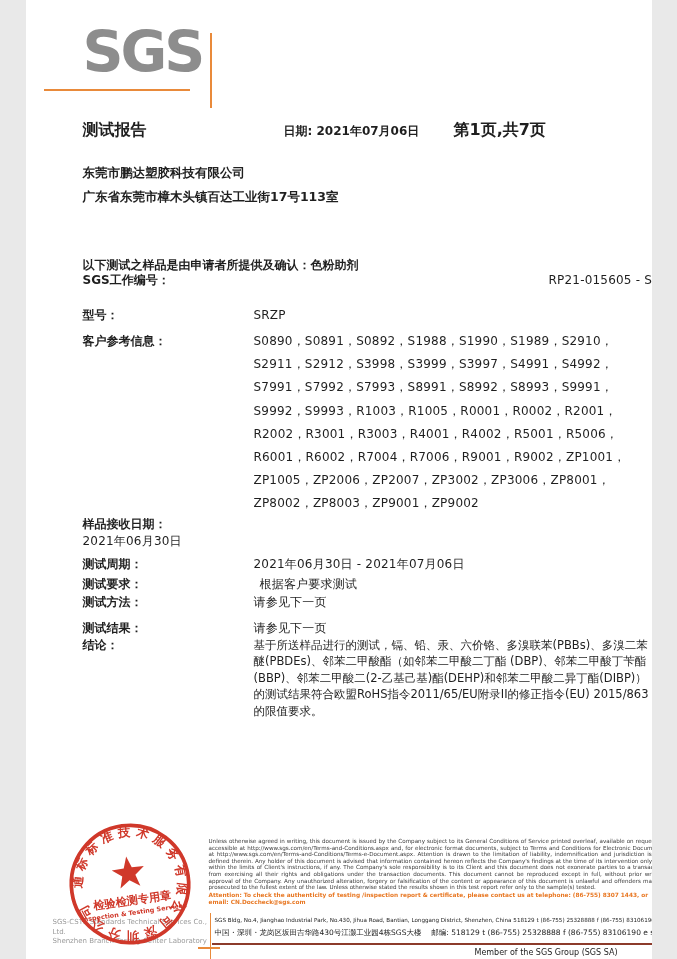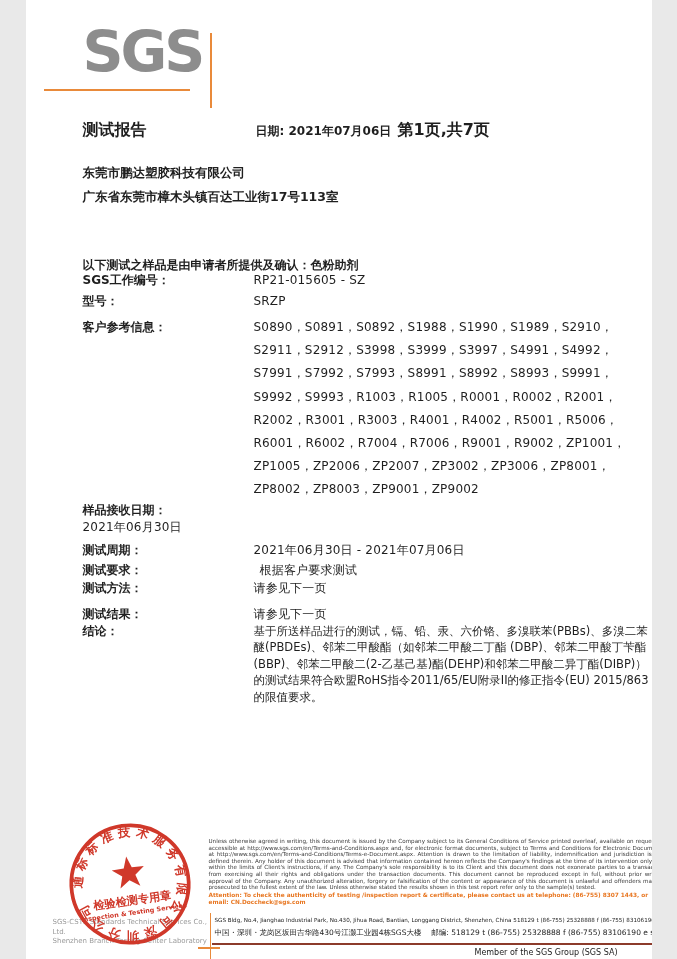--- a/index.html
+++ b/index.html
@@ -5,35 +5,35 @@
   html,body{margin:0;padding:0;background:#e9e9e9;}
   .page{
     position:relative;width:626px;height:959px;background:#ffffff;margin:0 auto;
     font-family:"DejaVu Sans","Liberation Sans",sans-serif;color:#1f1f1f;overflow:hidden;
   }
   
   .logo-text{position:absolute;left:57px;top:24px;font-size:57px;font-weight:700;color:#8d8d8d;letter-spacing:-3px;line-height:1;}
   .logo-hline{position:absolute;left:18px;top:89px;width:146px;height:2px;background:#e98a3a;}
   .logo-vline{position:absolute;left:184px;top:33px;width:2px;height:75px;background:#e98a3a;}
   
-  .title-row{position:absolute;left:57px;top:120px;width:575px;display:flex;align-items:baseline;}
+  .title-row{position:absolute;left:57px;top:120px;width:575px;display:flex;align-items:baseline;gap:28px;}
   .doc-title{font-size:16px;font-weight:700;width:173px;}
   .report-no{font-size:12px;font-weight:700;width:189px;}
   .report-date{font-size:12px;font-weight:700;width:142px;}
   .page-info{font-size:16px;font-weight:700;}
   
   .company-block{position:absolute;left:57px;top:161px;font-size:12.5px;font-weight:700;line-height:24px;}
   
   .intro{position:absolute;left:57px;top:249px;font-size:12px;font-weight:700;margin-top:8px;}
   
   .details{position:absolute;left:57px;top:272px;width:578px;font-size:12px;}
   .row{display:flex;line-height:17px;}
   .row .label{width:171px;font-weight:700;flex-shrink:0;}
   .row .value{font-weight:400;letter-spacing:0.2px;}
-  .row-job{margin-bottom:4px;}
+  .row-job{margin-bottom:18px;justify-content:space-between;}
   .row-model{margin-bottom:6px;}
   .row-ref .label{line-height:23.2px;}
   .row-ref .ref-line{line-height:23.2px;}
   .row-received{margin-bottom:6px;flex-direction:column;}
   .row-period{margin-bottom:3px;}
   .row-req{margin-bottom:1px;gap:6px;}
   .row-method{margin-bottom:9px;}
   .row-result{margin-bottom:0px;}
   .row-conclusion .value{width:404px;line-height:16.5px;font-size:11.5px;letter-spacing:0;}
   

